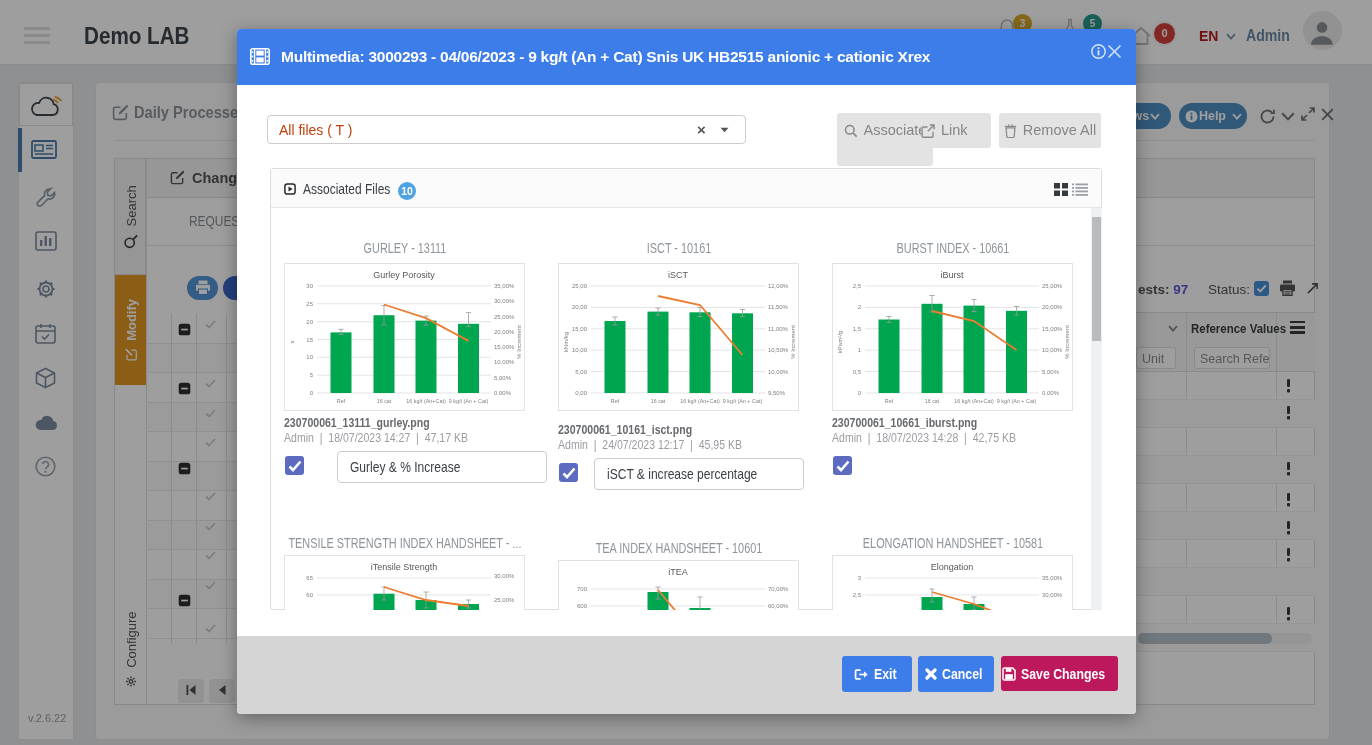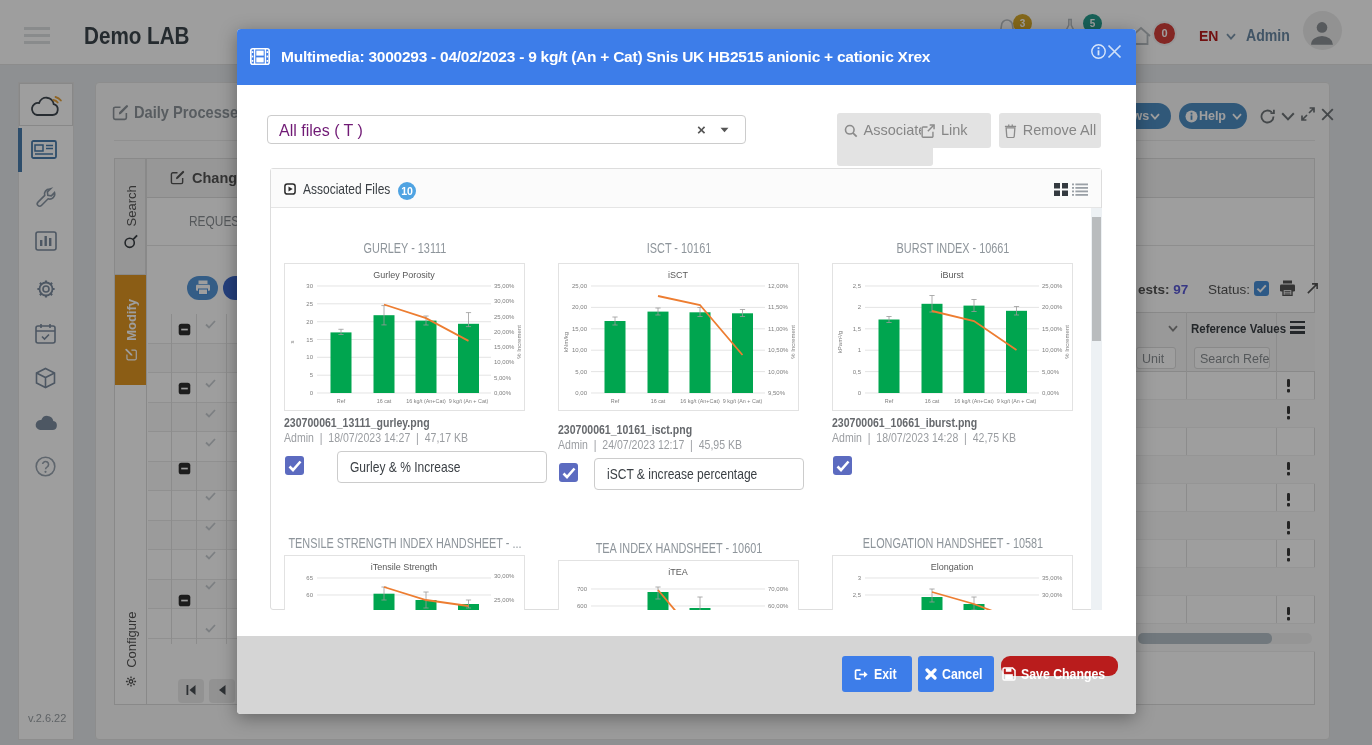--- a/index.html
+++ b/index.html
@@ -308,31 +308,31 @@
         <line x1="15.4" y1="0.8" x2="15.4" y2="16.2" stroke="#fff" stroke-width="1.4"></line>
         <rect x="6.3" y="2.6" width="7.4" height="5" fill="#fff"></rect>
         <rect x="6.3" y="9.4" width="7.4" height="5" fill="#fff"></rect>
         <rect x="1.7" y="3.2" width="1.6" height="1.8" fill="#fff"></rect>
         <rect x="1.7" y="7.6" width="1.6" height="1.8" fill="#fff"></rect>
         <rect x="1.7" y="12" width="1.6" height="1.8" fill="#fff"></rect>
         <rect x="16.6" y="3.2" width="1.6" height="1.8" fill="#fff"></rect>
         <rect x="16.6" y="7.6" width="1.6" height="1.8" fill="#fff"></rect>
         <rect x="16.6" y="12" width="1.6" height="1.8" fill="#fff"></rect>
       </svg></div>
-    <div style="position:absolute;left:44px;top:19px;font-size:15.5px;font-weight:bold;color:#fff;letter-spacing:-0.25px;white-space:nowrap;">Multimedia: 3000293 - 04/02/2023 - 9 kg/t (An + Cat) Snis UK HB2515 anionic + cationic Xrex</div>
+    <div style="position:absolute;left:44px;top:19px;font-size:15.5px;font-weight:bold;color:#fff;letter-spacing:-0.25px;white-space:nowrap;">Multimedia: 3000293 - 04/06/2023 - 9 kg/t (An + Cat) Snis UK HB2515 anionic + cationic Xrex</div>
     <div style="position:absolute;left:854px;top:15px;"><svg width="15" height="15" viewBox="0 0 15 15">
         <circle cx="7.5" cy="7.5" r="6.7" fill="none" stroke="#d8e6fa" stroke-width="1.4"></circle>
         <rect x="6.6" y="6.3" width="1.8" height="5" fill="#d8e6fa"></rect>
         <rect x="6.6" y="3.2" width="1.8" height="1.9" fill="#d8e6fa"></rect>
       </svg></div>
     <div style="position:absolute;left:870px;top:15px;"><svg width="15" height="15" viewBox="0 0 15 15">
         <path d="M1.5 1.5 L13.5 13.5 M13.5 1.5 L1.5 13.5" stroke="#cfe0f8" stroke-width="1.7"></path>
       </svg></div>
     <div style="position:absolute;left:30px;top:86px;width:479px;height:29px;border:1px solid #ccc;border-radius:4px;background:#fff;">
-      <div style="position:absolute;left:11px;top:6px;font-size:16px;color:#701a75;">All files ( T )</div>
+      <div style="position:absolute;left:11px;top:6px;font-size:14px;color:#c2410c;">All files ( T )</div>
       <div style="position:absolute;left:429px;top:5px;font-size:15px;color:#555;font-weight:bold;">×</div>
       <div style="position:absolute;left:452px;top:11px;"><svg width="9" height="6" viewBox="0 0 9 6">
           <path d="M0.5 0.8 L4.5 5.2 L8.5 0.8 Z" fill="#555"></path>
         </svg></div>
     </div>
     <div style="position:absolute;left:600px;top:84px;width:96px;height:53px;background:#e3e3e3;border-radius:3px;">
       <div style="display:flex;align-items:center;justify-content:center;height:35px;">
         <svg width="14" height="14" viewBox="0 0 15 15">
           <circle cx="6.2" cy="6.2" r="4.6" fill="none" stroke="#8b8b8b" stroke-width="1.7"></circle>
           <line x1="9.7" y1="9.7" x2="13.6" y2="13.6" stroke="#8b8b8b" stroke-width="1.9"></line>
@@ -645,21 +645,21 @@
       </div>
     </div>
     <div style="position:absolute;left:681px;top:627px;width:76px;height:36px;background:#3d7de9;border-radius:3px;">
       <div style="display:flex;align-items:center;justify-content:center;height:36px;">
         <svg width="12" height="12" viewBox="0 0 12 12">
           <path d="M2 2 L10 10 M10 2 L2 10" stroke="#fff" stroke-width="3.2" stroke-linecap="round"></path>
         </svg>
         <span style="font-size:14px;color:#fff;font-weight:bold;margin-left:5px;white-space:nowrap;display:inline-block;transform:scaleX(0.88);transform-origin:0 50%;">Cancel</span>
       </div>
     </div>
-    <div style="position:absolute;left:764px;top:627px;width:117px;height:20px;background:#b91c1c;border-radius:9px;">
+    <div style="position:absolute;left:764px;top:627px;width:117px;height:35px;background:#be185d;border-radius:3px;">
       <div style="display:flex;align-items:center;justify-content:center;height:36px;">
         <svg width="14" height="14" viewBox="0 0 14 14">
           <path d="M1 2.2 A1.2 1.2 0 0 1 2.2 1 H10.6 L13 3.4 V11.8 A1.2 1.2 0 0 1 11.8 13 H2.2 A1.2 1.2 0 0 1 1 11.8 Z" fill="none" stroke="#fff" stroke-width="1.5"></path>
           <rect x="3.8" y="1.4" width="5.6" height="3.4" fill="#fff"></rect>
           <rect x="3.2" y="7.2" width="7.6" height="5.2" fill="#fff"></rect>
         </svg>
         <span style="font-size:14px;color:#fff;font-weight:bold;margin-left:5px;white-space:nowrap;display:inline-block;transform:scaleX(0.88);transform-origin:0 50%;">Save Changes</span>
       </div>
     </div>
 </div>

